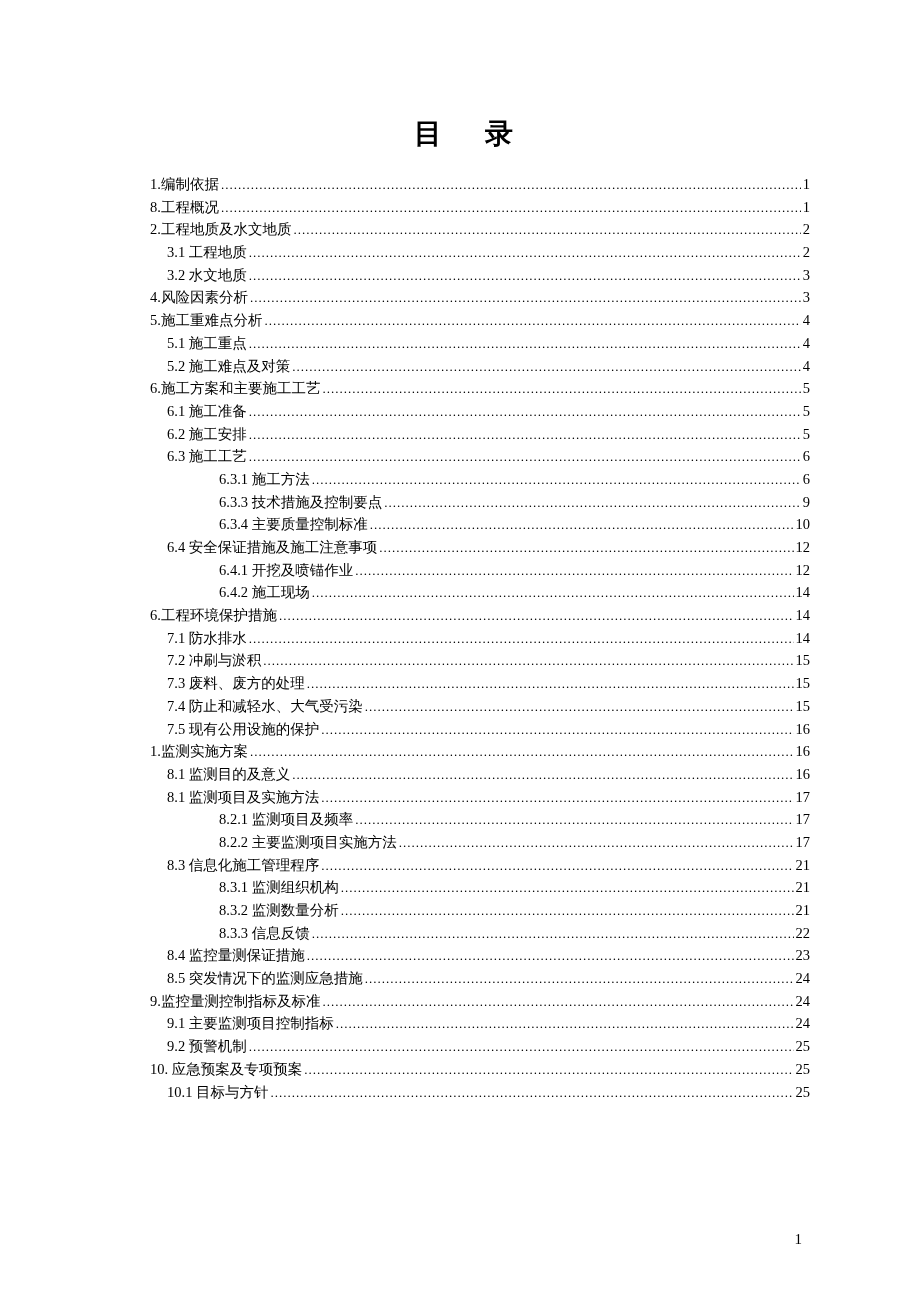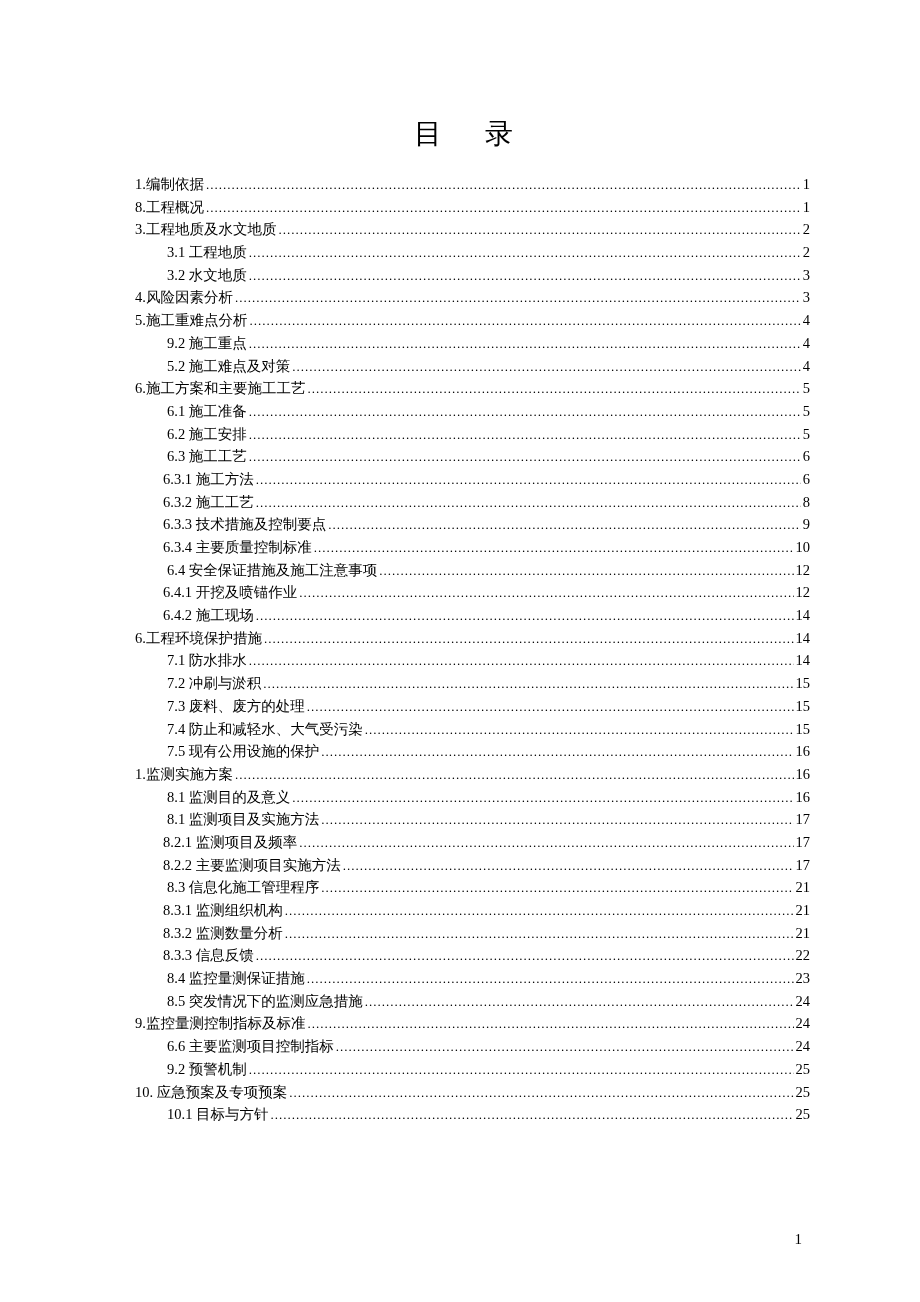--- a/index.html
+++ b/index.html
@@ -11,21 +11,21 @@
       background: #ffffff;
       font-family: "SimSun", "宋体", serif;
       width: 920px;
       height: 1302px;
       position: relative;
       padding: 115px 110px 60px 135px;
     }
     .title {
       text-align: center;
       font-size: 28px;
-      font-weight: normal;
+      font-weight: bold;
       letter-spacing: 18px;
       margin-bottom: 24px;
       font-family: "SimSun", "宋体", serif;
     }
     .toc {
       font-size: 14.5px;
       line-height: 1.0;
     }
     .toc-entry {
       display: flex;
@@ -42,23 +42,23 @@
       letter-spacing: 1px;
       margin: 0 2px;
     }
     .toc-leader::after {
       content: "............................................................................................................................................................................................................";
       font-size: 13px;
     }
     .toc-page {
       flex: 0 0 auto;
     }
-    .level-1 { margin-left: 0px; }
+    .level-1 { margin-left: 15px; }
     .level-2 { margin-left: 32px; text-align: center; }
-    .level-3 { margin-left: 28px; }
+    .level-3 { margin-left: 84px; }
     .page-number {
       position: absolute;
       bottom: 54px;
       right: 118px;
       font-size: 15px;
       font-family: "Times New Roman", serif;
     }
   </style>
 </head>
 <body>
@@ -70,21 +70,21 @@
       <span class="toc-label">1.编制依据</span>
       <span class="toc-leader"></span>
       <span class="toc-page">1</span>
     </div>
     <div class="toc-entry level-1">
       <span class="toc-label">8.工程概况</span>
       <span class="toc-leader"></span>
       <span class="toc-page">1</span>
     </div>
     <div class="toc-entry level-1">
-      <span class="toc-label">3.工程地质及水文地质</span>
+      <span class="toc-label">2.工程地质及水文地质</span>
       <span class="toc-leader"></span>
       <span class="toc-page">2</span>
     </div>
     <div class="toc-entry level-2">
       <span class="toc-label">3.1 工程地质</span>
       <span class="toc-leader"></span>
       <span class="toc-page">2</span>
     </div>
     <div class="toc-entry level-2">
       <span class="toc-label">3.2 水文地质</span>
@@ -95,21 +95,21 @@
       <span class="toc-label">4.风险因素分析</span>
       <span class="toc-leader"></span>
       <span class="toc-page">3</span>
     </div>
     <div class="toc-entry level-1">
       <span class="toc-label">5.施工重难点分析</span>
       <span class="toc-leader"></span>
       <span class="toc-page">4</span>
     </div>
     <div class="toc-entry level-2">
-      <span class="toc-label">9.2 施工重点</span>
+      <span class="toc-label">5.1 施工重点</span>
       <span class="toc-leader"></span>
       <span class="toc-page">4</span>
     </div>
     <div class="toc-entry level-2">
       <span class="toc-label">5.2 施工难点及对策</span>
       <span class="toc-leader"></span>
       <span class="toc-page">4</span>
     </div>
     <div class="toc-entry level-1">
       <span class="toc-label">6.施工方案和主要施工工艺</span>
@@ -130,25 +130,20 @@
       <span class="toc-label">6.3 施工工艺</span>
       <span class="toc-leader"></span>
       <span class="toc-page">6</span>
     </div>
     <div class="toc-entry level-3">
       <span class="toc-label">6.3.1 施工方法</span>
       <span class="toc-leader"></span>
       <span class="toc-page">6</span>
     </div>
     <div class="toc-entry level-3">
-      <span class="toc-label">6.3.2 施工工艺</span>
-      <span class="toc-leader"></span>
-      <span class="toc-page">8</span>
-    </div>
-    <div class="toc-entry level-3">
       <span class="toc-label">6.3.3 技术措施及控制要点</span>
       <span class="toc-leader"></span>
       <span class="toc-page">9</span>
     </div>
     <div class="toc-entry level-3">
       <span class="toc-label">6.3.4 主要质量控制标准</span>
       <span class="toc-leader"></span>
       <span class="toc-page">10</span>
     </div>
     <div class="toc-entry level-2">
@@ -250,21 +245,21 @@
       <span class="toc-label">8.5 突发情况下的监测应急措施</span>
       <span class="toc-leader"></span>
       <span class="toc-page">24</span>
     </div>
     <div class="toc-entry level-1">
       <span class="toc-label">9.监控量测控制指标及标准</span>
       <span class="toc-leader"></span>
       <span class="toc-page">24</span>
     </div>
     <div class="toc-entry level-2">
-      <span class="toc-label">6.6 主要监测项目控制指标</span>
+      <span class="toc-label">9.1 主要监测项目控制指标</span>
       <span class="toc-leader"></span>
       <span class="toc-page">24</span>
     </div>
     <div class="toc-entry level-2">
       <span class="toc-label">9.2 预警机制</span>
       <span class="toc-leader"></span>
       <span class="toc-page">25</span>
     </div>
     <div class="toc-entry level-1">
       <span class="toc-label">10. 应急预案及专项预案</span>

